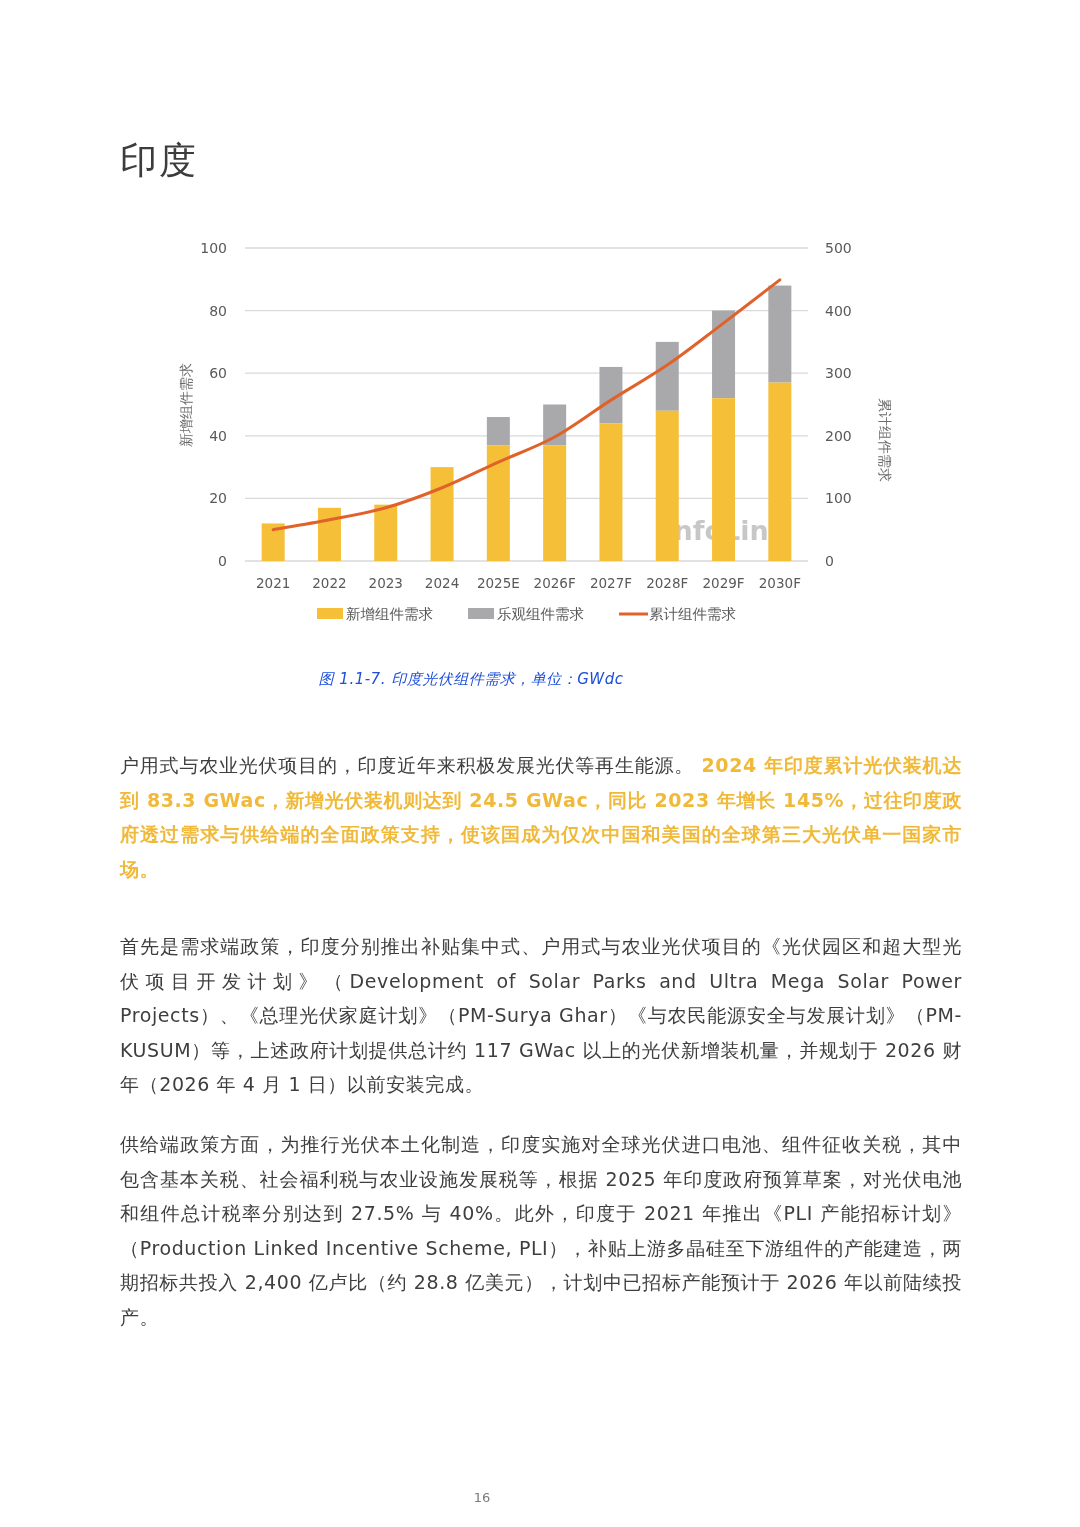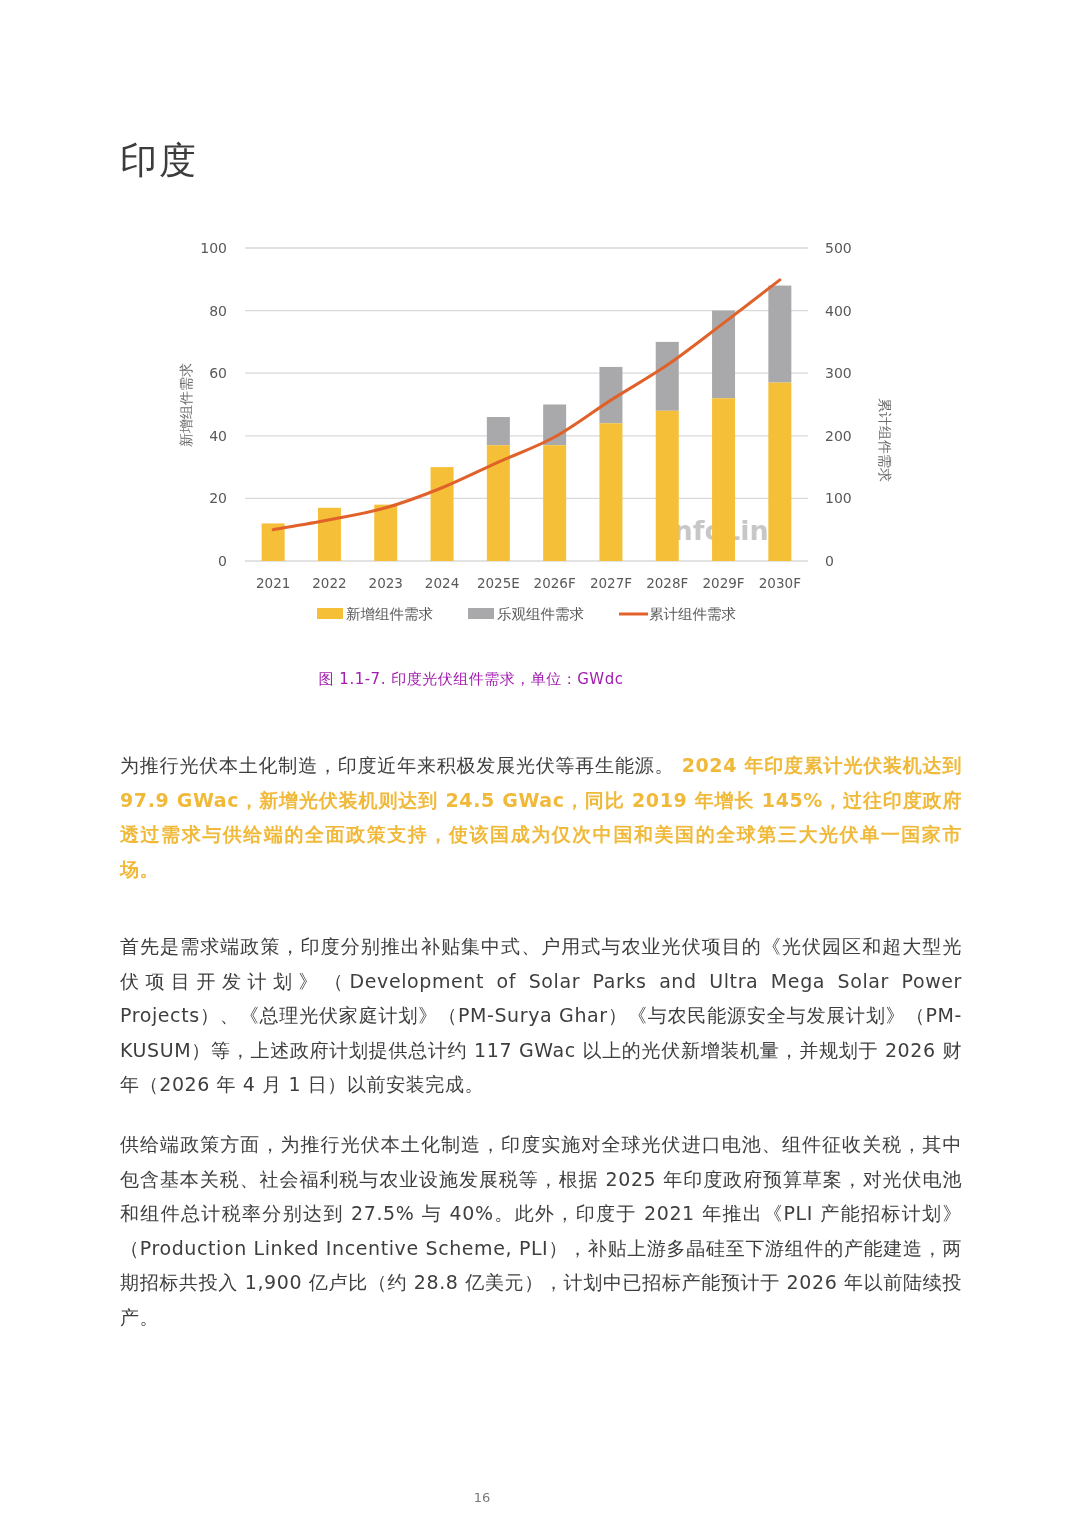--- a/index.html
+++ b/index.html
@@ -1,21 +1,21 @@
 <!DOCTYPE html>
 <html><head>
 <meta charset="utf-8">
 <style>
   html, body { margin:0; padding:0; background:#ffffff; }
   body { width:1080px; height:1527px; position:relative; overflow:hidden;
          font-family:"DejaVu Sans","Liberation Sans",sans-serif; color:#404040; }
   .title { position:absolute; left:120px; top:124px; font-size:37px; font-weight:500; color:#3c3c3c; letter-spacing:2px;margin-top:12px; }
   .chart { position:absolute; left:0; top:0; width:1080px; height:700px; }
   .chart svg text { font-family:"DejaVu Sans","Liberation Sans",sans-serif; }
-  .caption { position:absolute; left:0; width:942px; top:670px; text-align:center; font-size:15px; color:#a21caf; letter-spacing:0.5px; }
+  .caption { position:absolute; left:0; width:942px; top:670px; text-align:center; font-size:15px; color:#1d4ed8; letter-spacing:0.5px;font-style:italic; }
   .para { position:absolute; left:120px; width:842px; font-size:19px; line-height:34.5px; color:#3e3e3e; text-align:justify; letter-spacing:0.6px; }
   .hl { color:#f0b93a; font-weight:bold; }
   .pagenum { position:absolute; left:0; width:964px; top:1490px; text-align:center; font-size:13px; color:#7a7a7a; }
 </style>
 </head>
 <body>
 
 <div class="title">印度</div>
 
 <div class="chart">
@@ -73,20 +73,20 @@
       <rect x="468" y="608" width="26" height="11" fill="#a9a9ab"></rect>
       <text x="497" y="619" font-size="14.5" fill="#595959">乐观组件需求</text>
       <line x1="619" x2="648" y1="614" y2="614" stroke="#e0622a" stroke-width="3"></line>
       <text x="649" y="619" font-size="14.5" fill="#595959">累计组件需求</text>
     </svg>
 </div>
 
 <div class="caption">图 1.1-7. 印度光伏组件需求，单位：GWdc</div>
 
 <div class="para" style="top:748px;">
-  <span>为推行光伏本土化制造，印度近年来积极发展光伏等再生能源。</span><span class="hl"> 2024 年印度累计光伏装机达到 97.9 GWac，新增光伏装机则达到 24.5 GWac，同比 2019 年增长 145%，过往印度政府透过需求与供给端的全面政策支持，使该国成为仅次中国和美国的全球第三大光伏单一国家市场。</span>
+  <span>户用式与农业光伏项目的，印度近年来积极发展光伏等再生能源。</span><span class="hl"> 2024 年印度累计光伏装机达到 83.3 GWac，新增光伏装机则达到 24.5 GWac，同比 2023 年增长 145%，过往印度政府透过需求与供给端的全面政策支持，使该国成为仅次中国和美国的全球第三大光伏单一国家市场。</span>
 </div>
 
 <div class="para" style="top:921px;margin-top:8px;">首先是需求端政策，印度分别推出补贴集中式、户用式与农业光伏项目的《光伏园区和超大型光伏项目开发计划》（Development of Solar Parks and Ultra Mega Solar Power Projects）、《总理光伏家庭计划》（PM-Surya Ghar）《与农民能源安全与发展计划》（PM-KUSUM）等，上述政府计划提供总计约 117 GWac 以上的光伏新增装机量，并规划于 2026 财年（2026 年 4 月 1 日）以前安装完成。</div>
 
-<div class="para" style="top:1127px;">供给端政策方面，为推行光伏本土化制造，印度实施对全球光伏进口电池、组件征收关税，其中包含基本关税、社会福利税与农业设施发展税等，根据 2025 年印度政府预算草案，对光伏电池和组件总计税率分别达到 27.5% 与 40%。此外，印度于 2021 年推出《PLI 产能招标计划》（Production Linked Incentive Scheme, PLI），补贴上游多晶硅至下游组件的产能建造，两期招标共投入 1,900 亿卢比（约 28.8 亿美元），计划中已招标产能预计于 2026 年以前陆续投产。</div>
+<div class="para" style="top:1127px;">供给端政策方面，为推行光伏本土化制造，印度实施对全球光伏进口电池、组件征收关税，其中包含基本关税、社会福利税与农业设施发展税等，根据 2025 年印度政府预算草案，对光伏电池和组件总计税率分别达到 27.5% 与 40%。此外，印度于 2021 年推出《PLI 产能招标计划》（Production Linked Incentive Scheme, PLI），补贴上游多晶硅至下游组件的产能建造，两期招标共投入 2,400 亿卢比（约 28.8 亿美元），计划中已招标产能预计于 2026 年以前陆续投产。</div>
 
 <div class="pagenum">16</div>
 
 </body></html>

